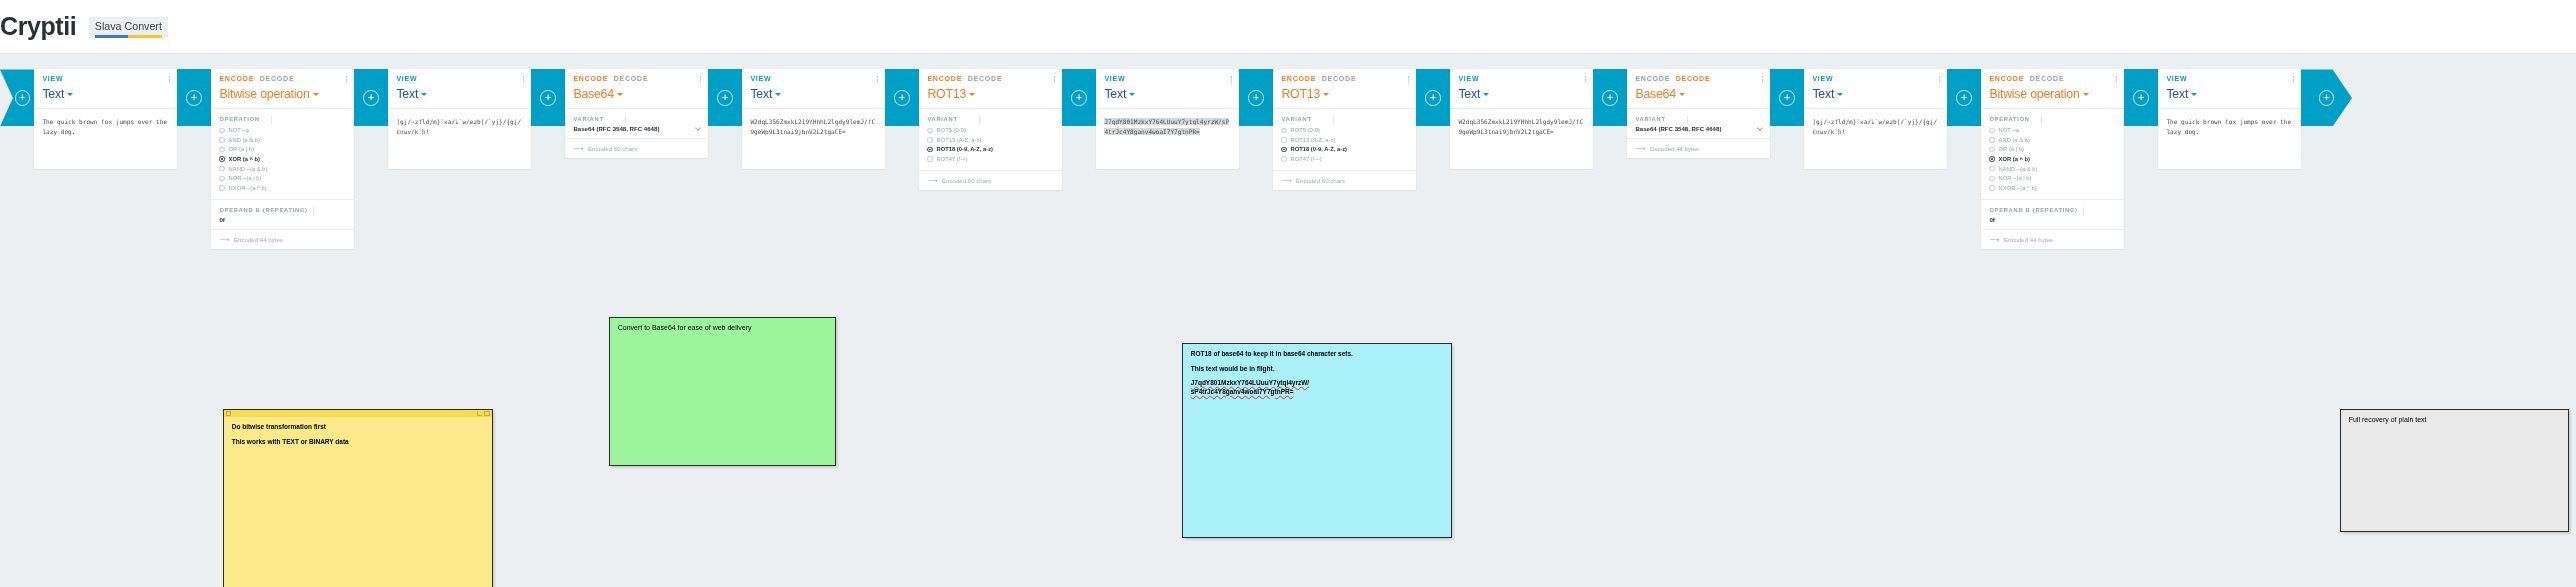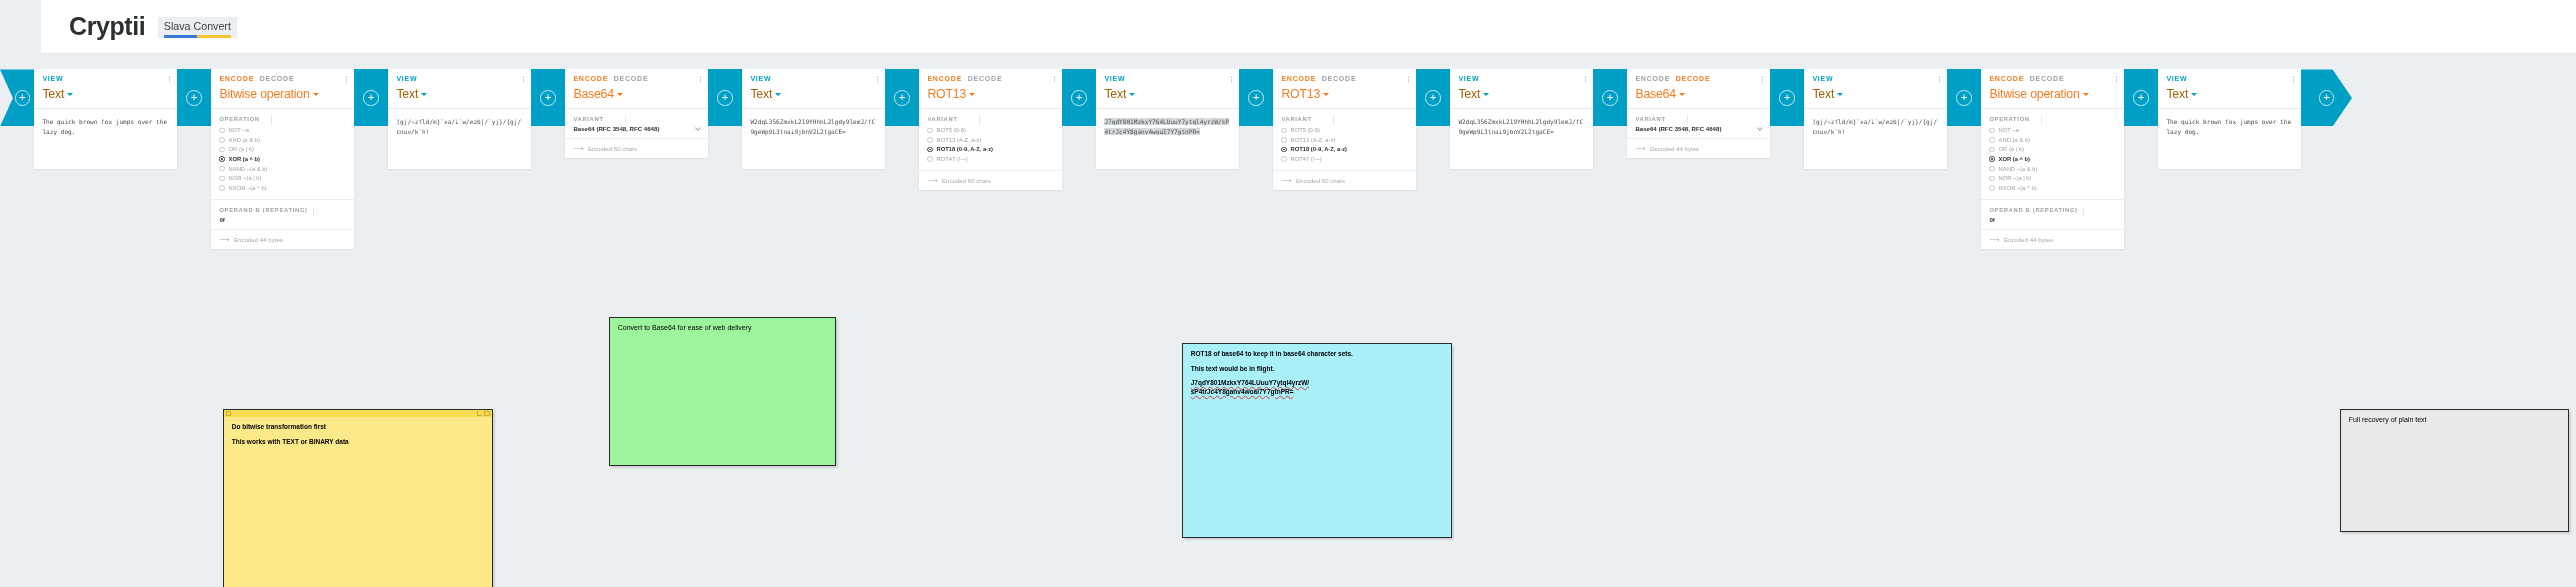--- a/index.html
+++ b/index.html
@@ -8,23 +8,22 @@
     width: 2576px; height: 587px;
     background: #eceff1;
     font-family: "Liberation Sans", sans-serif;
     overflow: hidden;
     position: relative;
   }
   
   #topbar {
     height: 54px; background: #ffffff;
     display: flex; align-items: center;
-    padding-left: 28px;
     border-bottom: 0.8px solid #e4e7e9;
-    position: relative; z-index: 5; margin-left: 41px;
+    position: relative; z-index: 5;
   }
   #brand {
     font-size: 25px; font-weight: 700; color: #2b3033;
     letter-spacing: -0.4px;
   }
   #slava {
     margin-left: 12.3px; background:#eceff1; padding: 3.1px 6.1px 0 6.1px;
     position: relative; top: 0.8px;
   }
   #slava .lbl { font-size: 10.7px; color:#3b4043; display:block; line-height: 12.3px;}
@@ -66,21 +65,21 @@
   .brick .head { padding: 6.1px 8.4px 7px 8.4px; position:relative; }
   .brick .kicker { font-size:7px; font-weight:700; letter-spacing:0.8px; }
   .kicker .k1 { color:#00a0c6; }
   .k-enc { color:#f57c20; }
   .k-dec { color:#9aa2a7; }
   .k-enc-off { color:#9aa2a7; }
   .brick .title {
     font-size:12.3px; font-weight:400; margin-top:4.6px; letter-spacing:-0.2px;
     white-space:nowrap;
   }
-  .title.view { color:#a16207; }
+  .title.view { color:#1d4ed8; }
   .title.enc  { color:#f57c20; }
   .caret { display:inline-block; width:0;height:0;border-left:3.5px solid transparent;
            border-right:3.5px solid transparent; margin-left:3.1px; position:relative; top:-2.3px;}
   .title.view .caret { border-top:3.8px solid #00a0c6; }
   .title.enc  .caret { border-top:3.8px solid #f57c20; }
   .kebab { position:absolute; right:7px; top:7px; display:flex; flex-direction:column; gap:1.2px;}
   .kebab i { width:1.5px;height:1.5px;background:#b5bcc0;display:block;border-radius:50%;}
 
   .brick .body { border-top:0.8px solid #e7eaec; }
   .textbody {

